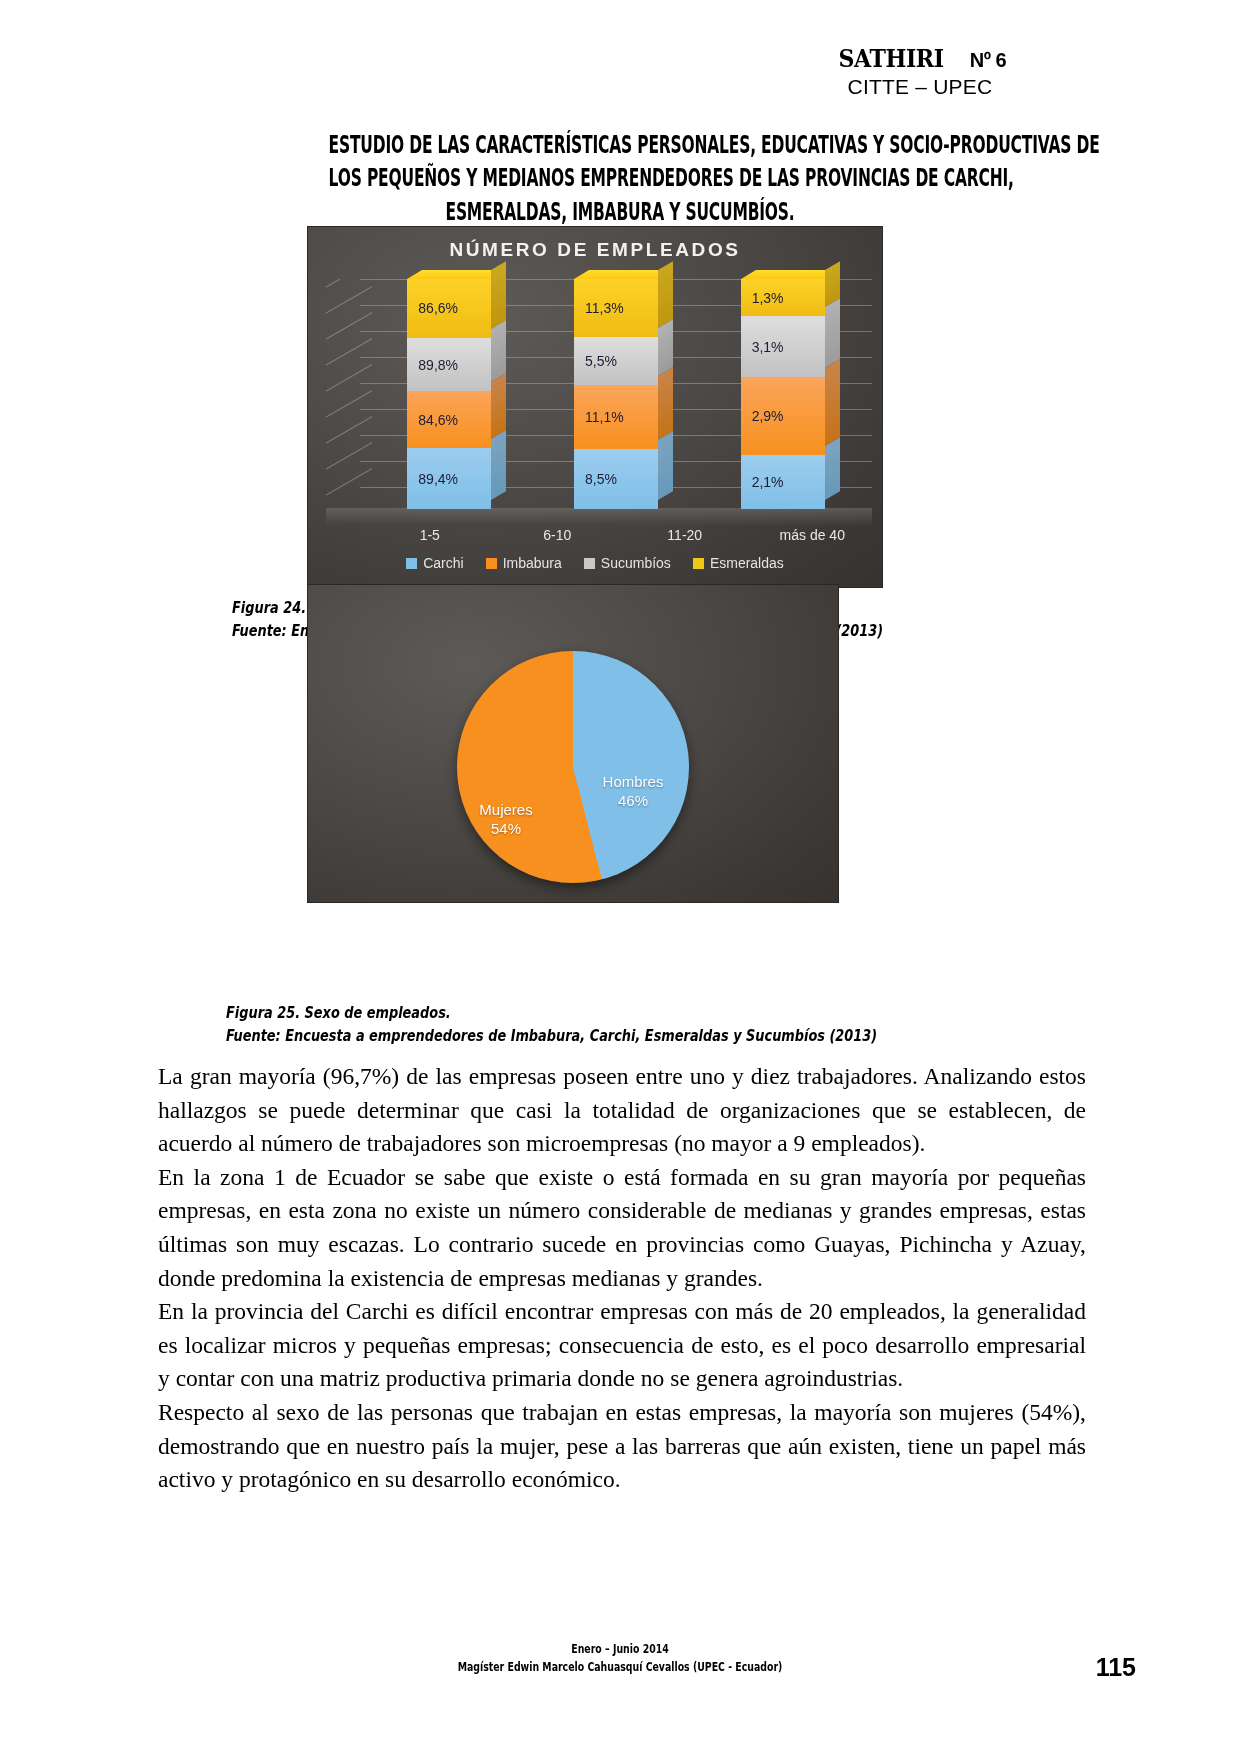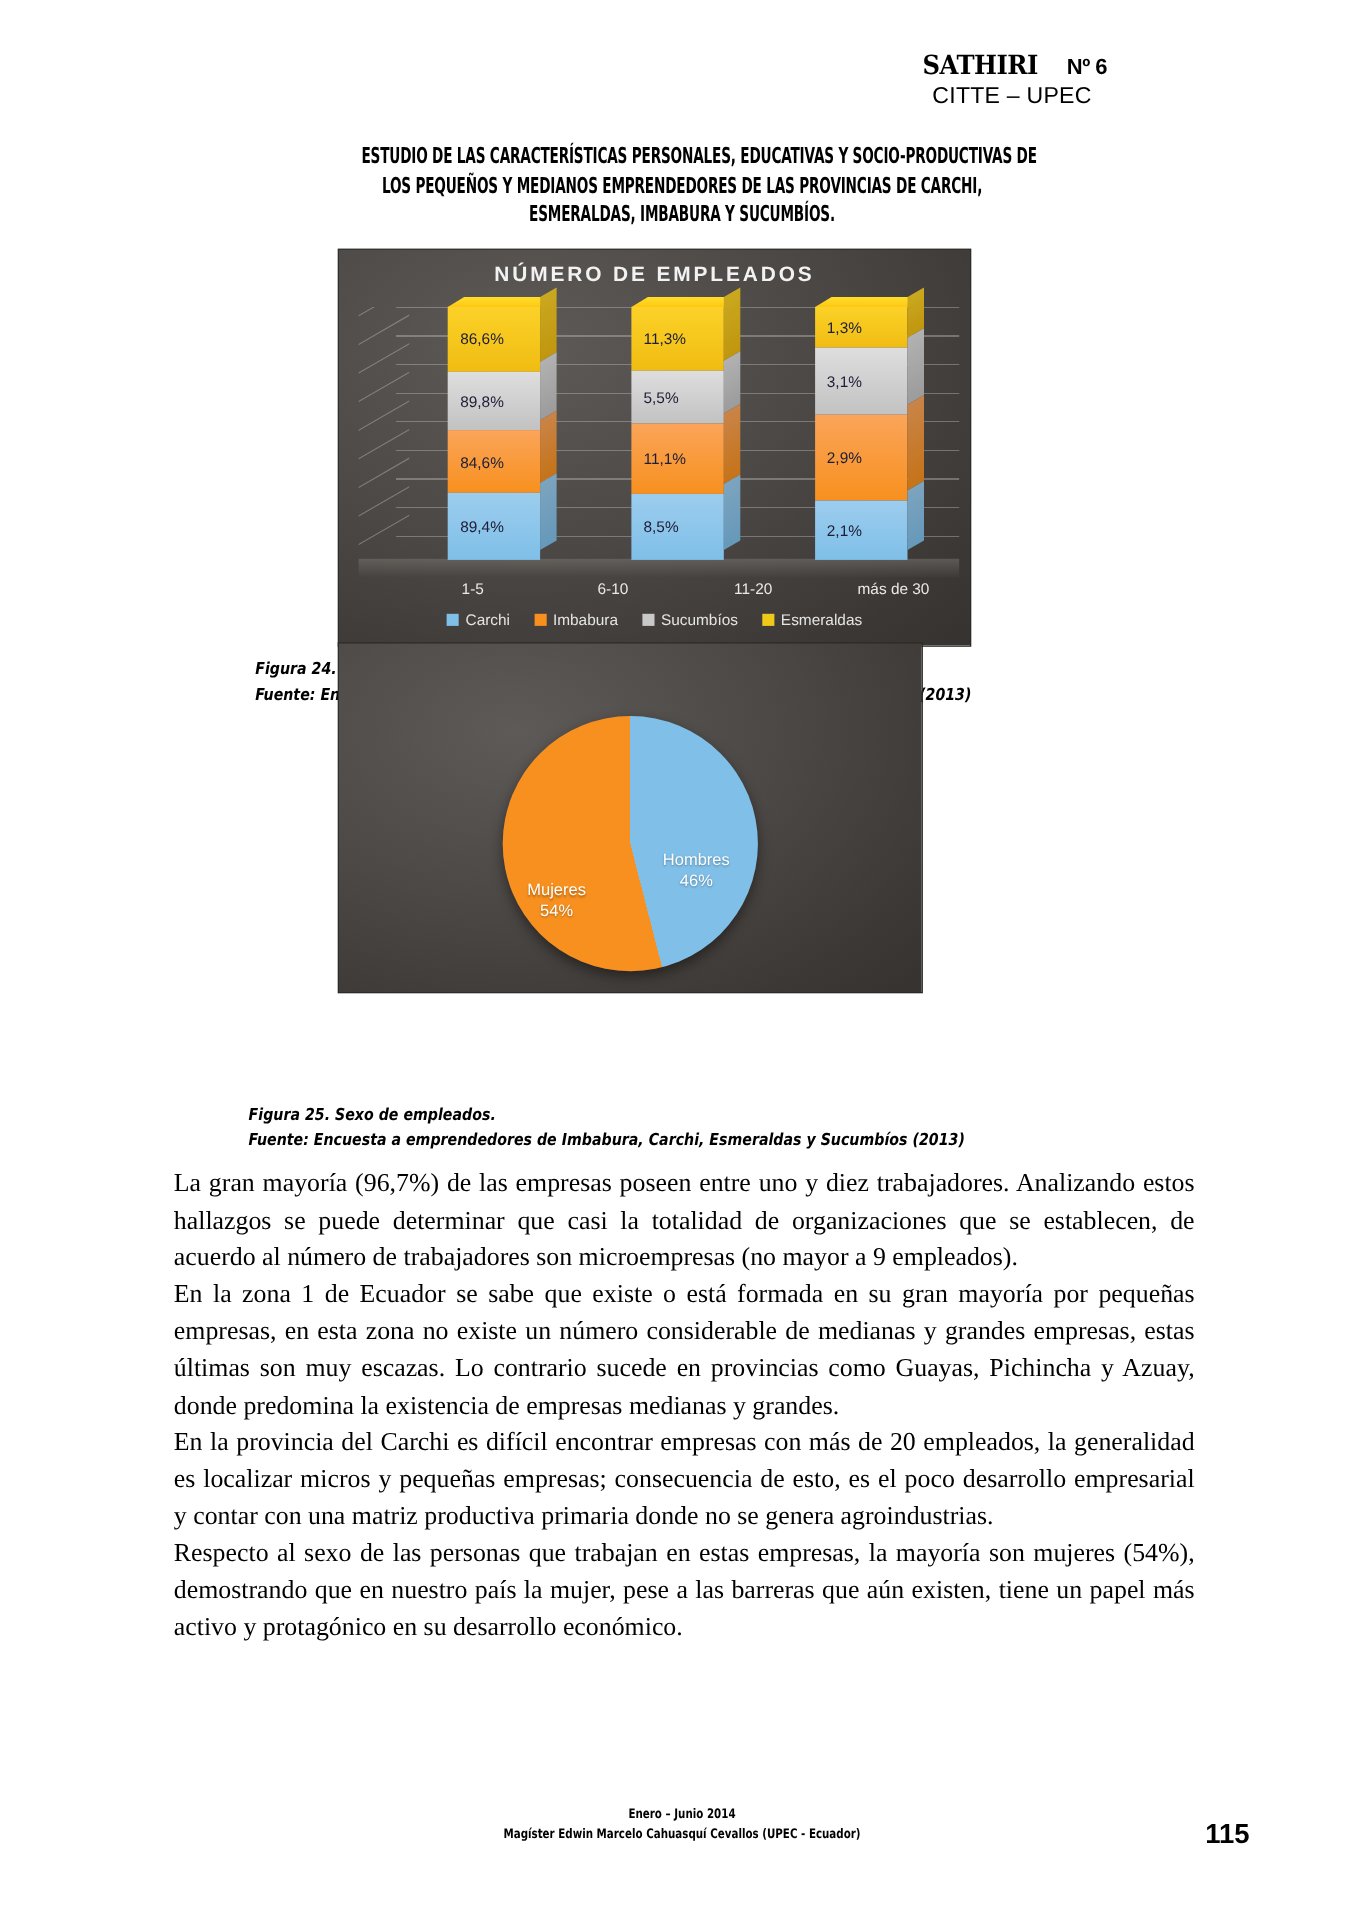--- a/index.html
+++ b/index.html
@@ -53,21 +53,21 @@
 
   
   .article-title {
     position: absolute;
     top: 128px;
     left: 150px;
     width: 940px;
     text-align: center;
     font-family: "DejaVu Sans", sans-serif;
     font-weight: bold;
-    font-size: 20px;
+    font-size: 25px;
     line-height: 1.33;
     letter-spacing: -0.3px;
   }
   .article-title .tl {
     display: block;
     transform: scaleX(0.62);
     transform-origin: center;
     white-space: nowrap;
   }
 
@@ -382,21 +382,21 @@
       </div>
 
 
     </div>
   </div>
 
   <div class="x-labels">
     <span>1-5</span>
     <span>6-10</span>
     <span>11-20</span>
-    <span>más de 30</span>
+    <span>más de 40</span>
   </div>
 
   <div class="legend">
     <span class="legend-item">
       <i class="swatch sw-blue"></i>
       <span>Carchi</span>
     </span>
     <span class="legend-item">
       <i class="swatch sw-orange"></i>
       <span>Imbabura</span>

